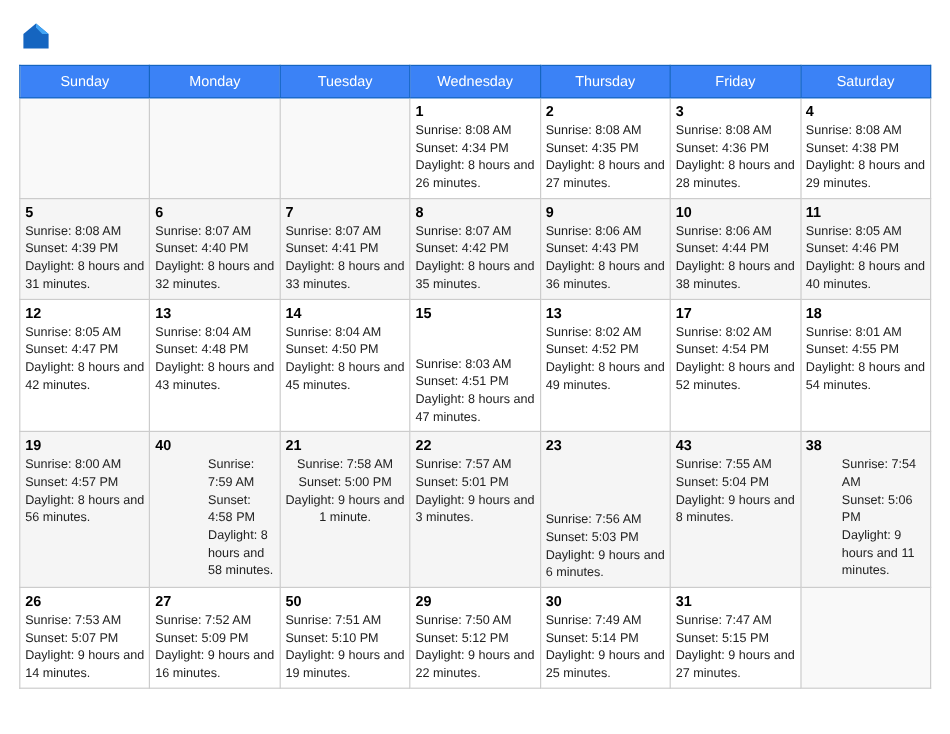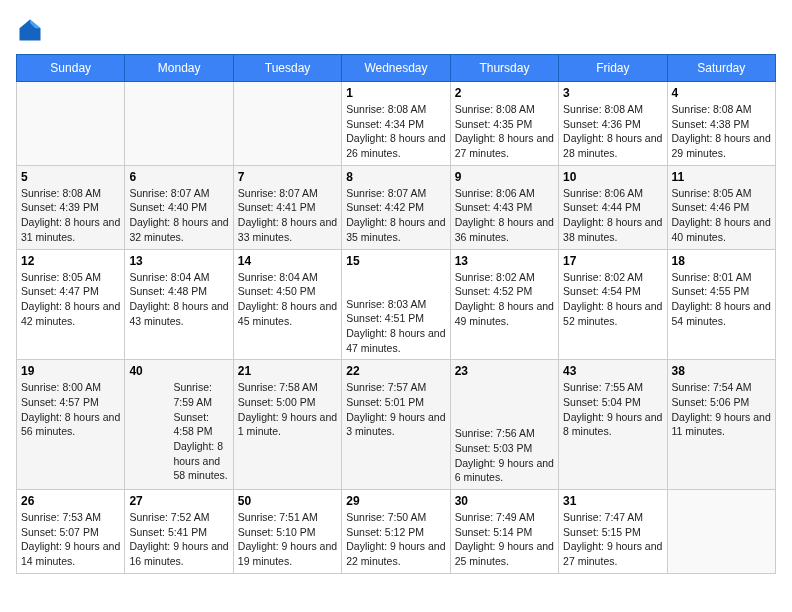--- a/index.html
+++ b/index.html
@@ -247,21 +247,21 @@
 Daylight: 8 hours and 56 minutes.</div>
         </td>
         <td>
           <span class="day-number">40</span>
           <div class="day-info" style="white-space: pre-line; margin-left: 44px;">Sunrise: 7:59 AM
 Sunset: 4:58 PM
 Daylight: 8 hours and 58 minutes.</div>
         </td>
         <td>
           <span class="day-number">21</span>
-          <div class="day-info" style="white-space: pre-line;">Sunrise: 7:58 AM
+          <div class="day-info" style="white-space: pre-line; text-align: center;">Sunrise: 7:58 AM
 Sunset: 5:00 PM
 Daylight: 9 hours and 1 minute.</div>
         </td>
         <td>
           <span class="day-number">22</span>
           <div class="day-info" style="white-space: pre-line;">Sunrise: 7:57 AM
 Sunset: 5:01 PM
 Daylight: 9 hours and 3 minutes.</div>
         </td>
         <td>
@@ -271,36 +271,36 @@
 Daylight: 9 hours and 6 minutes.</div>
         </td>
         <td>
           <span class="day-number">43</span>
           <div class="day-info" style="white-space: pre-line;">Sunrise: 7:55 AM
 Sunset: 5:04 PM
 Daylight: 9 hours and 8 minutes.</div>
         </td>
         <td>
           <span class="day-number">38</span>
-          <div class="day-info" style="white-space: pre-line;">Sunrise: 7:54 AM
+          <div class="day-info" style="white-space: pre-line; margin-left: 30px;">Sunrise: 7:54 AM
 Sunset: 5:06 PM
 Daylight: 9 hours and 11 minutes.</div>
         </td>
       </tr>
       <tr class="week-row-odd">
         <td>
           <span class="day-number">26</span>
           <div class="day-info" style="white-space: pre-line;">Sunrise: 7:53 AM
 Sunset: 5:07 PM
 Daylight: 9 hours and 14 minutes.</div>
         </td>
         <td>
           <span class="day-number">27</span>
           <div class="day-info" style="white-space: pre-line;">Sunrise: 7:52 AM
-Sunset: 5:41 PM
+Sunset: 5:09 PM
 Daylight: 9 hours and 16 minutes.</div>
         </td>
         <td>
           <span class="day-number">50</span>
           <div class="day-info" style="white-space: pre-line;">Sunrise: 7:51 AM
 Sunset: 5:10 PM
 Daylight: 9 hours and 19 minutes.</div>
         </td>
         <td>
           <span class="day-number">29</span>

